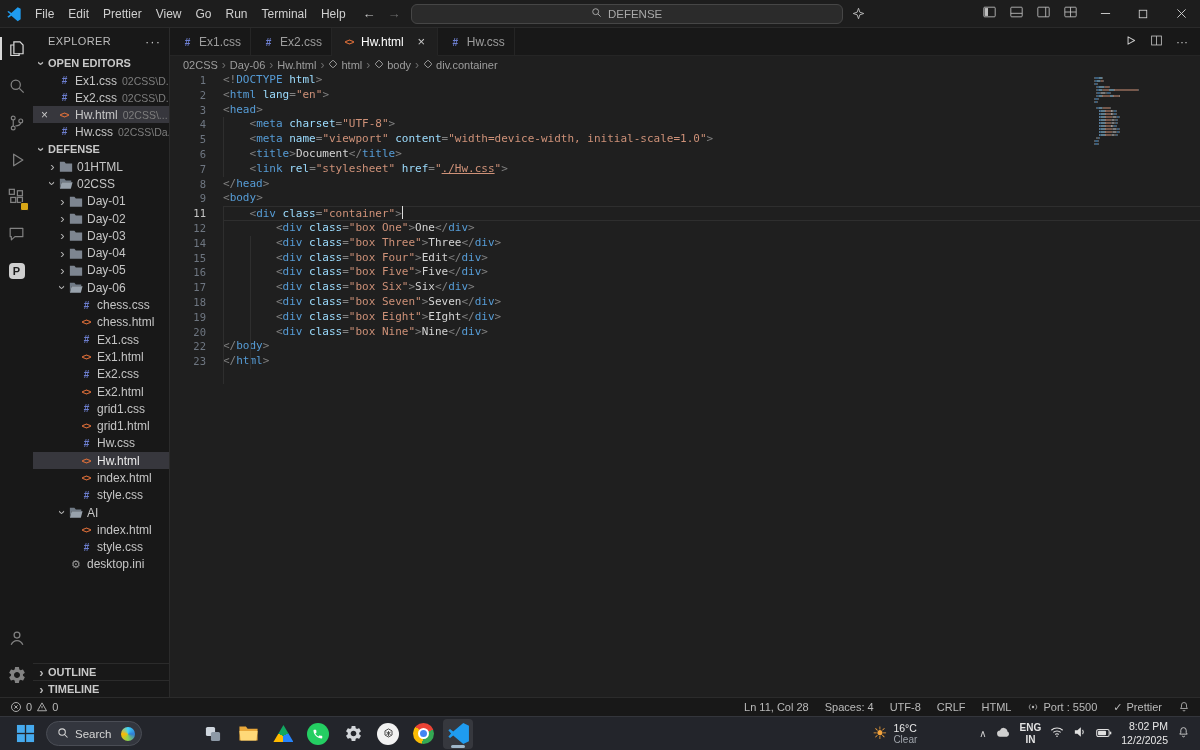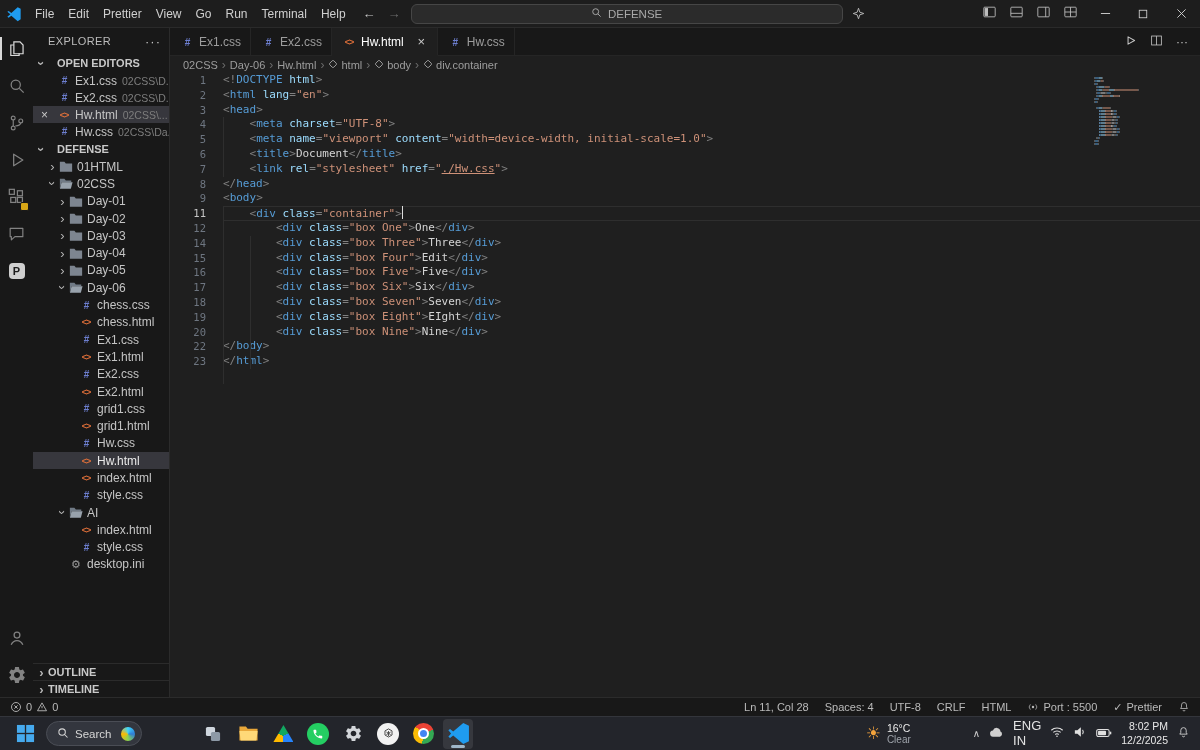--- a/index.html
+++ b/index.html
@@ -26,21 +26,21 @@
 .ab-item.active{color:#d9d9d9}
 .ab-item.active::before{content:"";position:absolute;left:0;top:7px;bottom:7px;width:1.5px;background:#d7d7d7}
 .ab-bottom{margin-top:auto;display:flex;flex-direction:column;align-items:center;padding-bottom:4px}
 .warn-badge{position:absolute;right:4px;bottom:4px;width:9px;height:9px;border-radius:2px;background:#d8a616;border:1px solid #181818}
 .p-badge{width:16px;height:16px;border-radius:4px;background:#cfcfcf;color:#1b1b1b;font-weight:bold;font-size:11px;display:flex;align-items:center;justify-content:center}
 
 
 .sidebar{position:absolute;top:0;bottom:0;left:33px;width:137px;background:#181818;border-right:1px solid #2b2b2b;display:flex;flex-direction:column;overflow:hidden}
 .sb-header{flex:0 0 26px;display:flex;align-items:center;padding:0 8px 0 15px;font-size:11px;letter-spacing:.4px;color:#bcbcbc}
 .sb-header .more{margin-left:auto;color:#c5c5c5;letter-spacing:1px;font-size:13px}
-.sec-header{flex:0 0 18px;display:flex;align-items:center;font-weight:bold;font-size:11px;color:#c9c9c9;padding-left:3px;gap:10px}
+.sec-header{flex:0 0 18px;display:flex;align-items:center;font-weight:bold;font-size:11px;color:#c9c9c9;padding-left:3px;gap:1px}
 .chev{display:inline-block;width:11px;text-align:center;color:#b5b5b5;font-size:13px;line-height:1}
 .chev.open{transform:rotate(90deg)}
 .chev-sp{display:inline-block;width:11px;flex:0 0 11px}
 #open-editors{flex:0 0 auto}
 .oe-row{height:17px;display:flex;align-items:center;font-size:12px;color:#c5c5c5;padding-left:8px;white-space:nowrap;overflow:hidden}
 .oe-row.active{background:#37373d}
 .oe-close{width:15px;flex:0 0 15px;font-size:12px;color:#c8c8c8}
 .file-ic{width:16px;flex:0 0 16px;display:flex;justify-content:center;align-items:center}
 .fi{font-weight:bold;font-size:9px;letter-spacing:-1px;font-family:"Liberation Sans",sans-serif}
 .fi-css{color:#6d7fd0;font-size:10px}
@@ -105,21 +105,21 @@
 .chrome{position:relative;width:21px;height:21px;border-radius:50%;background:conic-gradient(from -50deg,#ea4335 0 33%,#34a853 0 66%,#fbbc05 0)}
 .chrome::after{content:"";position:absolute;inset:5px;border-radius:50%;background:#4285f4;border:2px solid #fff}
 .drive{width:20px;height:17px;clip-path:polygon(50% 0,100% 100%,0 100%);background:conic-gradient(from 180deg at 50% 66%,#ffba00 0 120deg,#11a861 0 240deg,#2684fc 0)}
 .vsc{width:21px;height:21px;background:#1f9cf0;clip-path:polygon(73% 0,100% 13%,100% 87%,73% 100%,25% 60%,10% 72%,2% 65%,15% 50%,2% 35%,10% 28%,25% 40%)}
 .tb-weather{display:flex;align-items:center;gap:6px;margin-left:auto;margin-right:62px}
 .sun{color:#f3a33c;font-size:17px;line-height:1}
 .wx div{font-size:10.5px;line-height:1.15;color:#e8e8e8}
 .wx .dim{color:#9fa4ab;font-size:10px}
 .tb-tray{display:flex;align-items:center;gap:9px;color:#dadada}
 .tray-chev{font-size:10px;color:#d0d0d0}
-.tray-lang{font-size:13px;font-weight:normal;line-height:1.15;color:#e3e3e3}
+.tray-lang{font-size:10px;font-weight:bold;line-height:1.15;text-align:center;color:#e3e3e3}
 .tray-clock{text-align:right;font-size:10.5px;line-height:1.25;color:#e8e8e8}
 </style>
 </head>
 <body>
 
 <div class="screen">
 
   <div class="titlebar">
     <span class="tb-logo">
       <svg width="16" height="16" viewBox="0 0 24 24">

